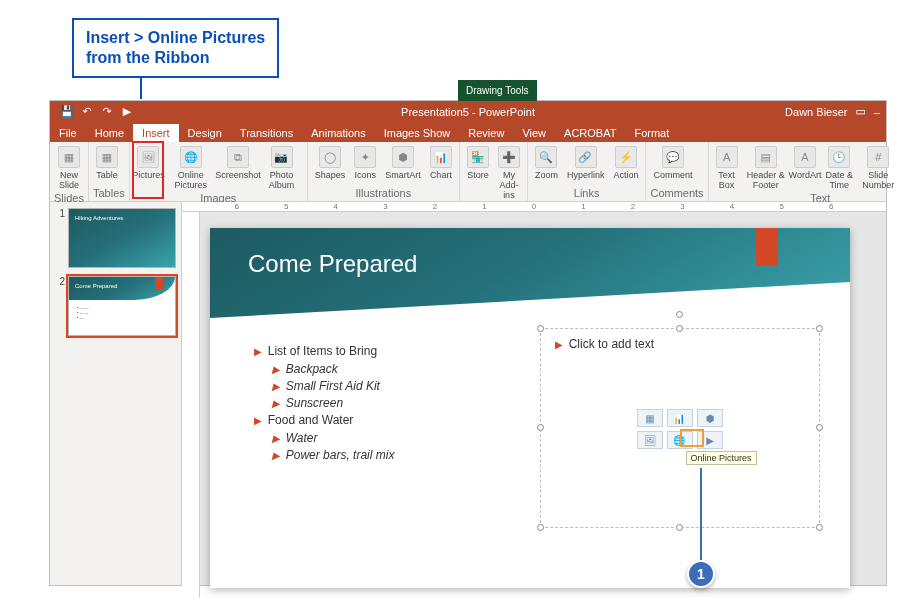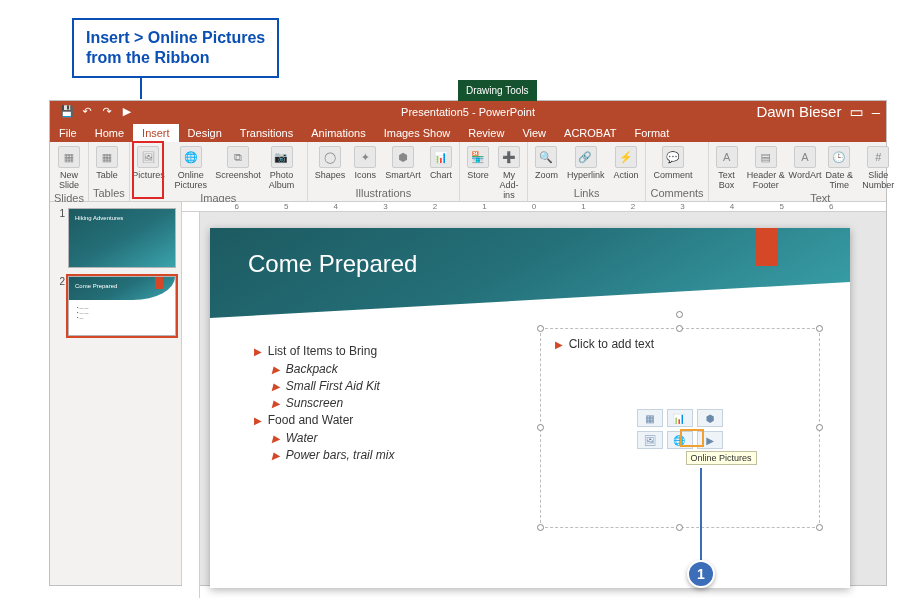--- a/index.html
+++ b/index.html
@@ -7,21 +7,21 @@
 
   .callout-box { position: absolute; left: 49px; top: 18px; border: 2px solid #0a4fb3; background: #fff; padding: 8px 12px; color: #0a4fb3; font-weight: 600; font-size: 16px; line-height: 20px; z-index: 50; margin-left: 23px; }
   .callout-line { position: absolute; left: 140px; top: 72px; width: 2px; height: 27px; background: #0a4fb3; z-index: 49; }
 
   .app { position: absolute; left: 49px; top: 100px; width: 838px; height: 486px; border: 1px solid #c0c0c0; background: #fff; display: flex; flex-direction: column; }
 
   .qat { height: 21px; background: #b5472a; display: flex; align-items: center; position: relative; }
   .qat-icons { display: flex; gap: 6px; padding-left: 10px; }
   .qat-icon { width: 14px; height: 14px; color: #fff; display: flex; align-items: center; justify-content: center; font-size: 11px; }
   .qat-title { position: absolute; left: 50%; transform: translateX(-50%); color: #fff; font-size: 11px; }
-  .qat-right { position: absolute; right: 6px; display: flex; align-items: center; gap: 8px; color: #fff; font-size: 15px; margin-left: 40px; }
+  .qat-right { position: absolute; right: 6px; display: flex; align-items: center; gap: 8px; color: #fff; font-size: 11px; margin-left: 40px; }
   .qat-right span { display:inline-flex; align-items:center;}
 
   .tabs { height: 20px; background: #b5472a; display: flex; align-items: flex-end; font-size: 11px; color: #fff; position:relative;}
   .tab { padding: 3px 9px; cursor: pointer; }
   .tab.active { background: #ffffff; color: #b5472a; }
   .context-tabs { position:absolute; left:372px; top:-21px; height:21px; background:#14532d; padding:0 8px; font-size:10px; color:#fff; display:flex; align-items:center;margin-left:36px; }
   .tell-me { position:absolute; left:443px; color:#f5d8cf; font-size:10px; padding:3px 4px; display:flex; align-items:center; gap:4px;}
   .bulb::before{content:"💡"; font-size:9px;}
 
   .ribbon { height: 60px; background: #f3f2f1; border-bottom: 1px solid #d0cece; display: flex; font-size: 9px; color: #4a4a4a; position: relative; }

